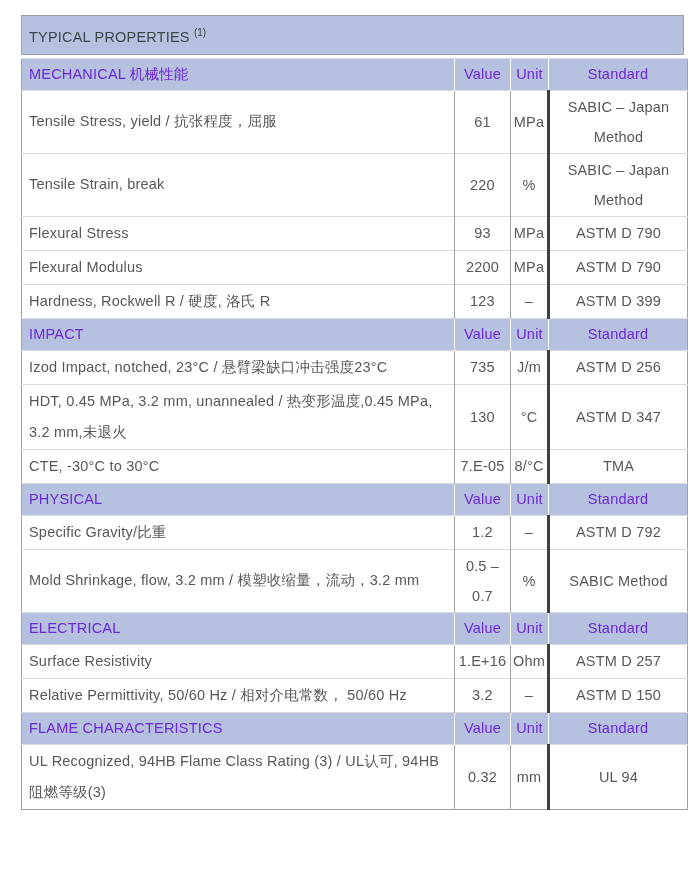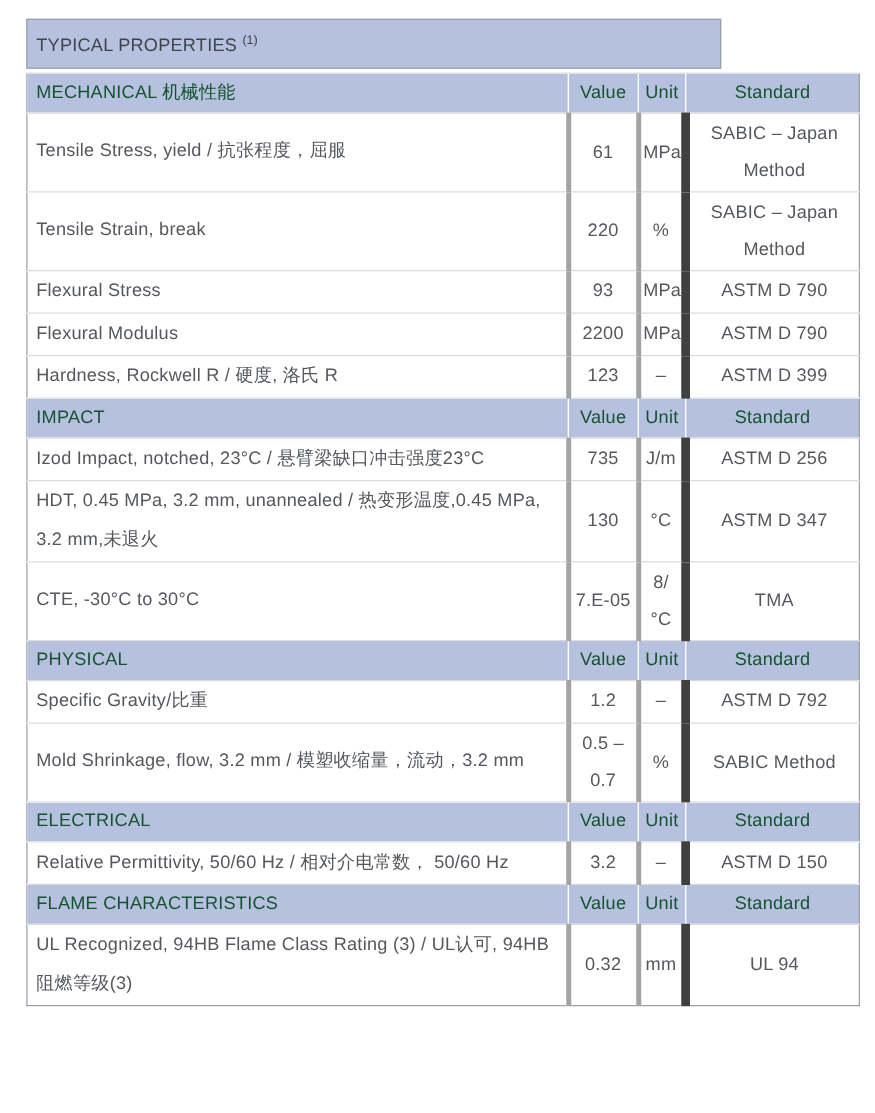--- a/index.html
+++ b/index.html
@@ -15,21 +15,21 @@
     position: absolute;
     left: 21px;
     top: 15px;
     width: 666px;
     color: #54585d;
     font-size: 14.5px;
     letter-spacing: 0.2px;
   }
   .title-bar {
     box-sizing: border-box;
-    width: 556px;
+    width: 663px;
     background: #b6c1df;
     border: 1px solid #98a0af;
     color: #3f444b;
     line-height: 33px;
     padding-left: 7px;
     margin-bottom: 3px;
     font-size: 14.5px;
   }
   .title-bar sup {
     font-size: 10px;
@@ -55,28 +55,28 @@
     overflow: hidden;
   }
   td.prop {
     text-align: left;
     padding-left: 7px;
     padding-right: 8px;
     line-height: 31px;
   }
   td.val, td.unit, td.std {
     text-align: center;
-    border-left: 4px solid #a3a3a3;
+    border-left: 1px solid #a3a3a3;
   }
   td.std {
-    border-left: 7px solid #404040;
+    border-left: 3px solid #404040;
   }
   tr.sec td {
     background: #b6c1df;
-    color: #14532d;
+    color: #6d28d9;
     line-height: 29px;
   }
   tr.sec td.val, tr.sec td.unit, tr.sec td.std {
     border-left: 1px solid rgba(255,255,255,0.65);
   }
 </style>
 </head>
 <body>
 
 <div class="sheet">
@@ -174,20 +174,26 @@
       <td class="std">SABIC Method</td>
     </tr>
 
     <tr class="sec">
       <td class="prop">ELECTRICAL</td>
       <td class="val">Value</td>
       <td class="unit">Unit</td>
       <td class="std">Standard</td>
     </tr>
     <tr>
+      <td class="prop">Surface Resistivity</td>
+      <td class="val">1.E+16</td>
+      <td class="unit">Ohm</td>
+      <td class="std">ASTM D 257</td>
+    </tr>
+    <tr>
       <td class="prop">Relative Permittivity, 50/60 Hz / 相对介电常数， 50/60 Hz</td>
       <td class="val">3.2</td>
       <td class="unit">–</td>
       <td class="std">ASTM D 150</td>
     </tr>
 
     <tr class="sec">
       <td class="prop">FLAME CHARACTERISTICS</td>
       <td class="val">Value</td>
       <td class="unit">Unit</td>

